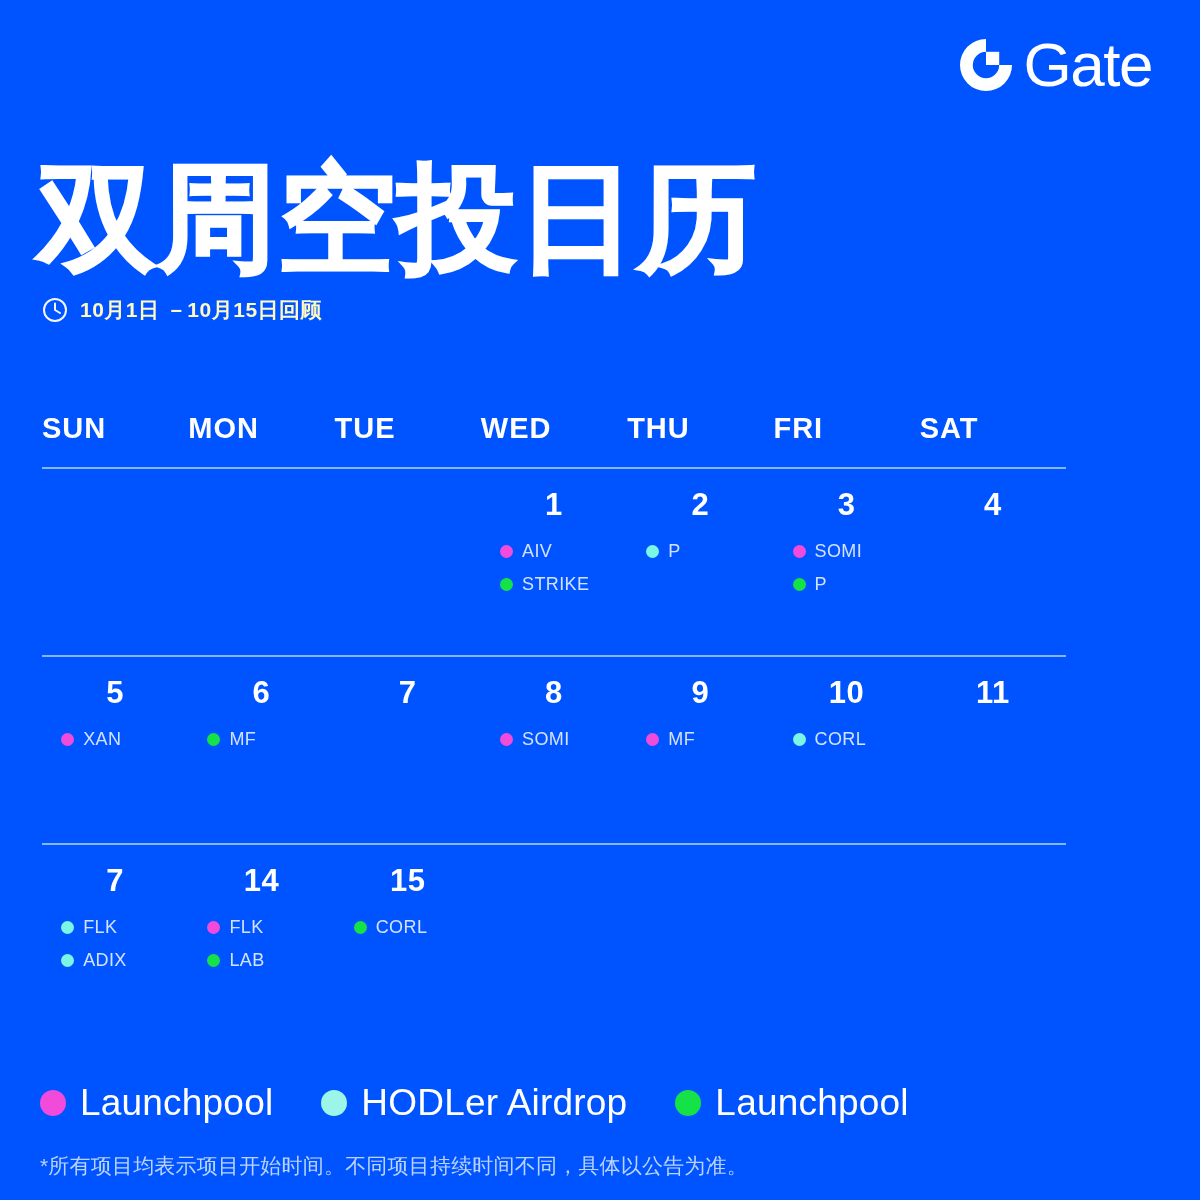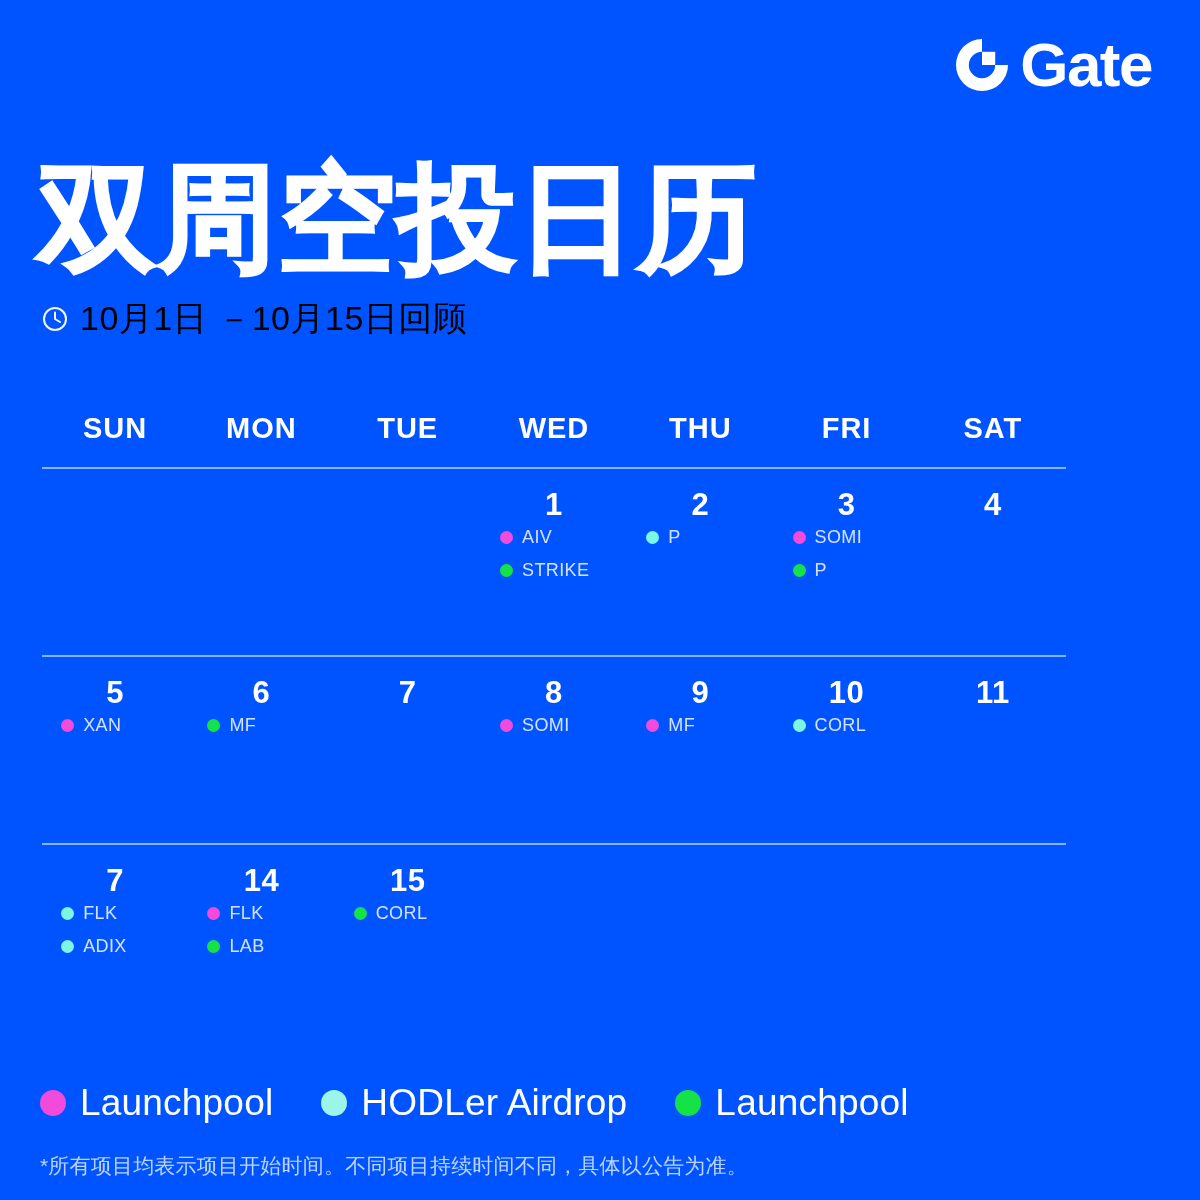--- a/index.html
+++ b/index.html
@@ -12,68 +12,69 @@
     position:relative;
   }
 
   
   .logo-wrap{
     position:absolute; top:34px; right:48px;
     display:flex; align-items:center; gap:10px;
   }
   .logo-mark{ width:56px; height:56px; display:block; }
   .logo-text{
-    font-size:62px; font-weight:700; letter-spacing:-1.5px;
+    font-size:62px; font-weight:400; letter-spacing:-1.5px;
     line-height:1; color:#fff;
   }
 
   
   .header{ position:absolute; left:38px; top:122px;margin-top:36px; }
   .main-title{
     font-size:118px; line-height:1.02; font-weight:700;
     letter-spacing:2px; color:#fff; white-space:nowrap;
     -webkit-text-stroke:2.5px #fff;
   }
   .subtitle-row{
     display:flex; align-items:center; gap:12px;
     margin-top:18px; margin-left:4px;
   }
   .clock-icon{ width:26px; height:26px; display:block; flex:none; }
   .subtitle-text{
-    font-size:34px; font-weight:400; color:#000000;
+    font-size:21px; font-weight:700; color:#fef9c3;
     letter-spacing:0.5px; white-space:nowrap;
   }
 
   
   .calendar{
     position:absolute; left:42px; top:412px; width:1024px;
   }
   .dow-row{
     display:grid; grid-template-columns:repeat(7,1fr);
     padding-bottom:22px;
   }
   .dow{
-    text-align:center; font-size:29px; font-weight:700;
+    font-size:29px; font-weight:700;
     letter-spacing:1px; color:#FFFFFF;
   }
   .divider{
     height:2px; width:100%;
     background:#9FC6FF; opacity:.85;
   }
   .week-row{
     display:grid; grid-template-columns:repeat(7,1fr);
     min-height:186px; padding-top:18px;
   }
   .week-row.last{ min-height:170px; }
   .day-cell{ position:relative; }
   .day-num{
     text-align:center; font-size:31px; font-weight:700;
     color:#FFFFFF; letter-spacing:.5px; height:40px;
   }
   .events{
+    margin-top:14px;
     display:flex; flex-direction:column; gap:12px;
     align-items:center;
   }
   .event{
     display:flex; align-items:center; gap:9px;
     width:108px;
   }
   .dot{
     width:13px; height:13px; border-radius:50%;
     flex:none; display:block;

